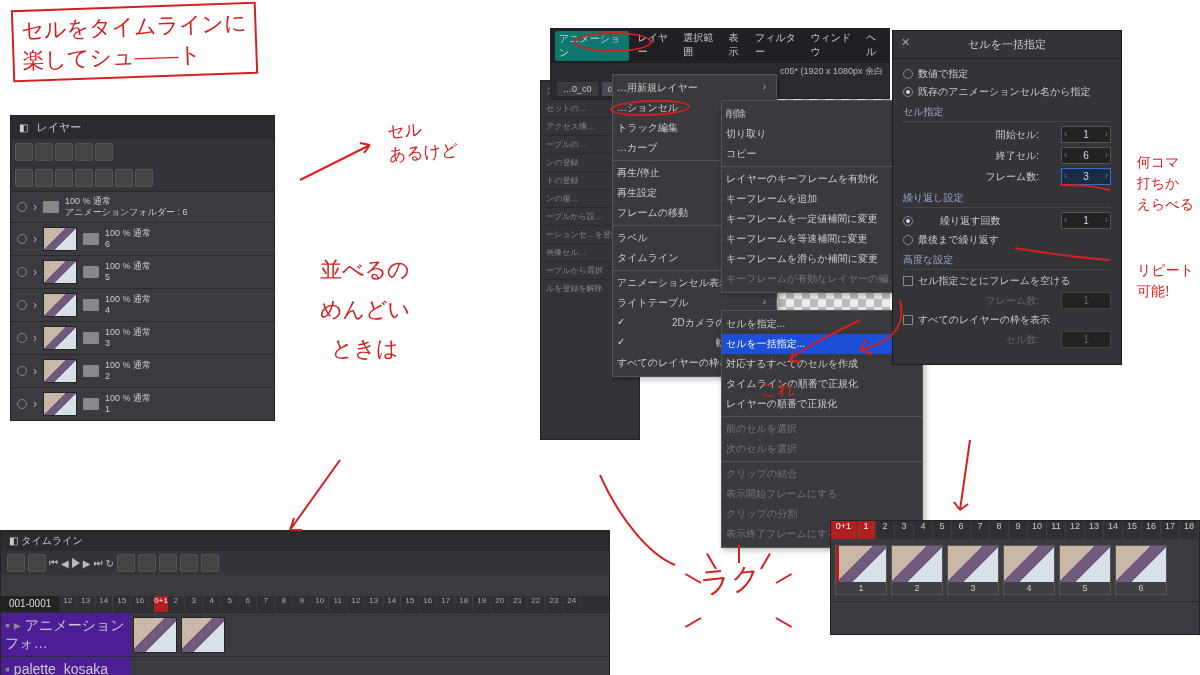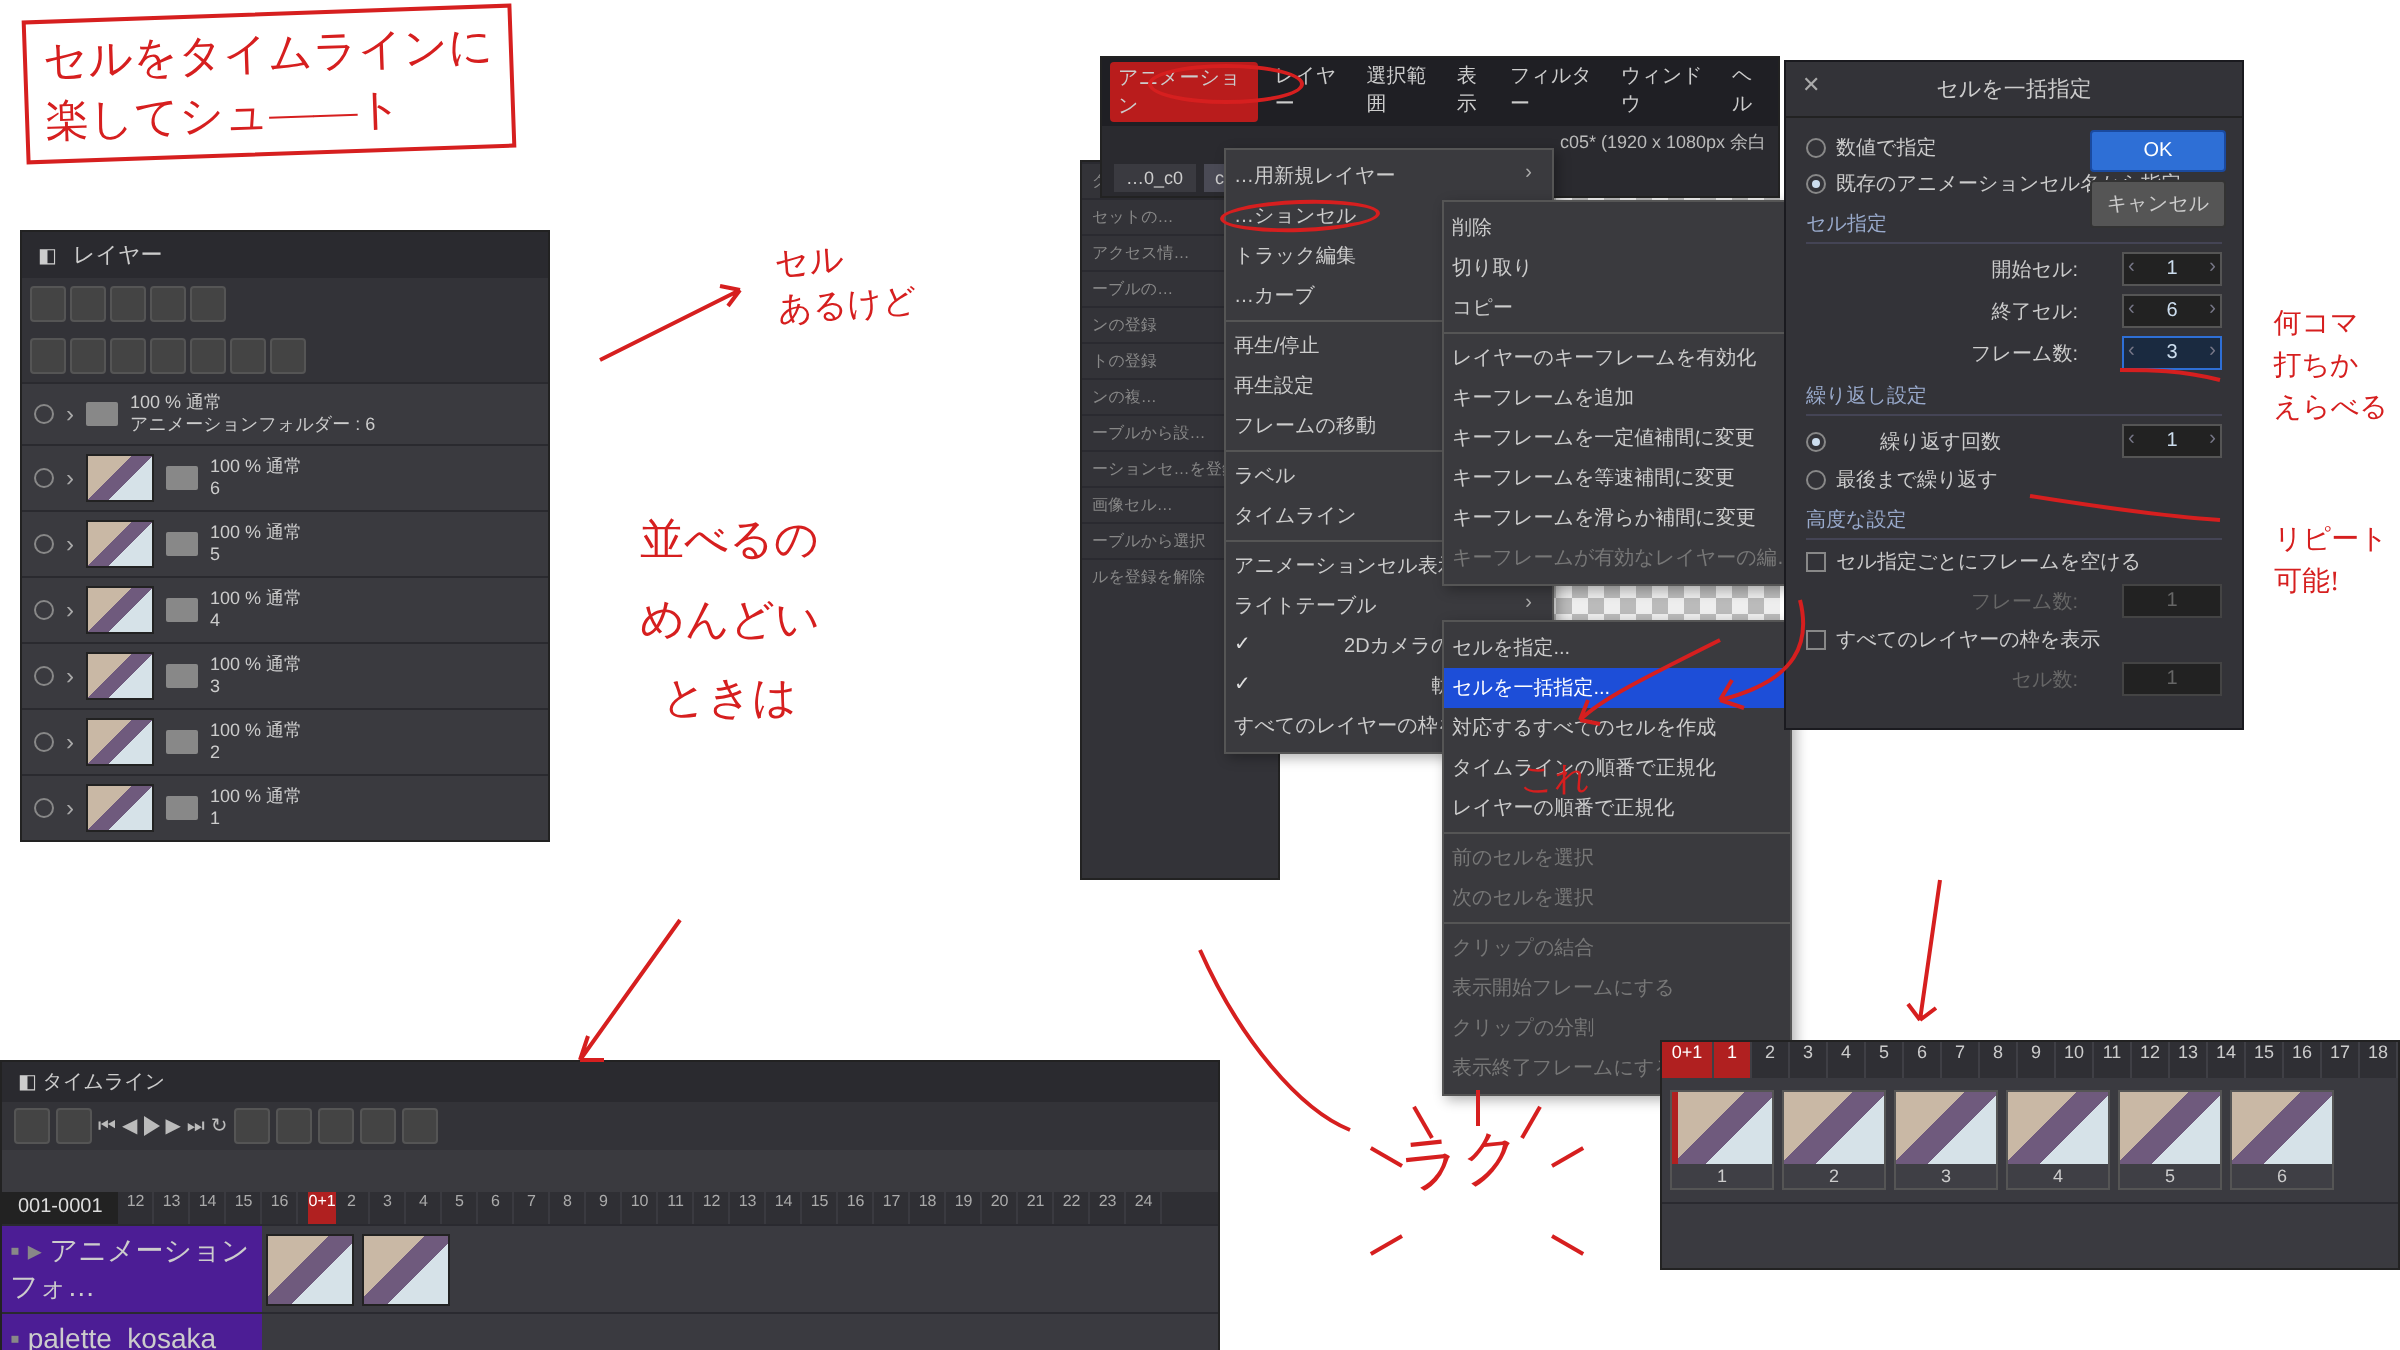--- a/index.html
+++ b/index.html
@@ -27,36 +27,36 @@
     background: linear-gradient(135deg,#c9b8a5 40%,#6f5a7d 40%,#6f5a7d 60%,#d6e2e8 60%);
   }
   .folder .flabel { display:flex; flex-direction:column; font-size:9px; line-height:1.2; }
   .eye { width:10px; height:10px; border:1px solid #888; border-radius:50%; }
   .chev::before{content:"›"; color:#aaa; font-size:12px;}
   .foldicon{ width:16px;height:12px;background:#888;border-radius:1px; }
 
   
   #menus { left: 550px; top: 28px; width: 340px; }
   .menubar { background:#1f1f24; display:flex; padding:2px 4px; gap:8px; font-size:10px; }
-  .menubar span.sel { background:#b91c1c; border-radius:2px; padding:1px 4px; }
+  .menubar span.sel { background:#0f766e; border-radius:2px; padding:1px 4px; }
   .tabrow { background:#2a2a2f; display:flex; gap:4px; padding:2px 6px; font-size:9px; align-items:center;}
   .tab { padding:2px 6px; background:#3a3a40; }
   .tab.active{ background:#4a4a55; }
   .docinfo{ color:#bbb; font-size:9px; margin-left:auto;}
   .submenu { position:absolute; background:#3a3a3e; border:1px solid #555; padding:3px 0; font-size:10px; min-width:150px; box-shadow:2px 2px 6px rgba(0,0,0,.3);}
   .submenu .mi { padding:3px 10px 3px 4px; display:flex; justify-content:space-between; gap:10px; white-space:nowrap; }
   .submenu .mi.sep { border-top:1px solid #555; height:0; padding:0; margin:2px 0;}
   .submenu .mi.disabled { color:#777; }
   .submenu .mi.hi { background:#1d4ed8; color:#fff; }
   .submenu .mi .arrow::after{content:"›"; color:#aaa;}
   .submenu .mi .check::before{content:"✓ "; color:#ddd;}
 
   #submenu1 { left:612px; top:74px; width:165px;}
   #submenu2 { left:721px; top:100px; width:175px;}
-  #submenu3 { left:721px; top:310px; width:175px;}
+  #submenu3 { left:721px; top:310px; width:202px;}
 
   
   #sidecard { left:540px; top:80px; width:100px; height:360px; background:#333338; border:1px solid #222;}
   #sidecard .line{color:#888;font-size:8px;padding:3px 5px;border-top:1px solid #2a2a30;}
 
   
   #canvasck { position:absolute; left:770px; top:75px; width:120px; height:370px;
     background-image: linear-gradient(45deg,#bbb 25%,transparent 25%),linear-gradient(-45deg,#bbb 25%,transparent 25%),linear-gradient(45deg,transparent 75%,#bbb 75%),linear-gradient(-45deg,transparent 75%,#bbb 75%);
     background-size:16px 16px; background-position:0 0,0 8px,8px -8px,-8px 0; background-color:#eee;}
 
@@ -373,24 +373,20 @@
     </div>
     <div class="mi disabled">
       <span>表示終了フレームにする</span>
     </div>
   </div>
 
 <div id="dialog" class="panel">
   <div class="dtitle">
     <span class="close">✕</span>
     <span>セルを一括指定</span>
-  </div>
-  <div class="btncol">
-    <div class="btn primary">OK</div>
-    <div class="btn">キャンセル</div>
   </div>
   <div class="dbody">
     <div><span class="radio"></span><span>数値で指定</span></div>
     <div style="margin-top:4px;"><span class="radio on"></span><span>既存のアニメーションセル名から指定</span></div>
 
     <div class="section-label">セル指定</div>
     <div class="field">
         <span>開始セル:</span>
       <span class="numbox"><span class="lt">‹</span><span>1</span><span class="gt">›</span></span>
       </div>

